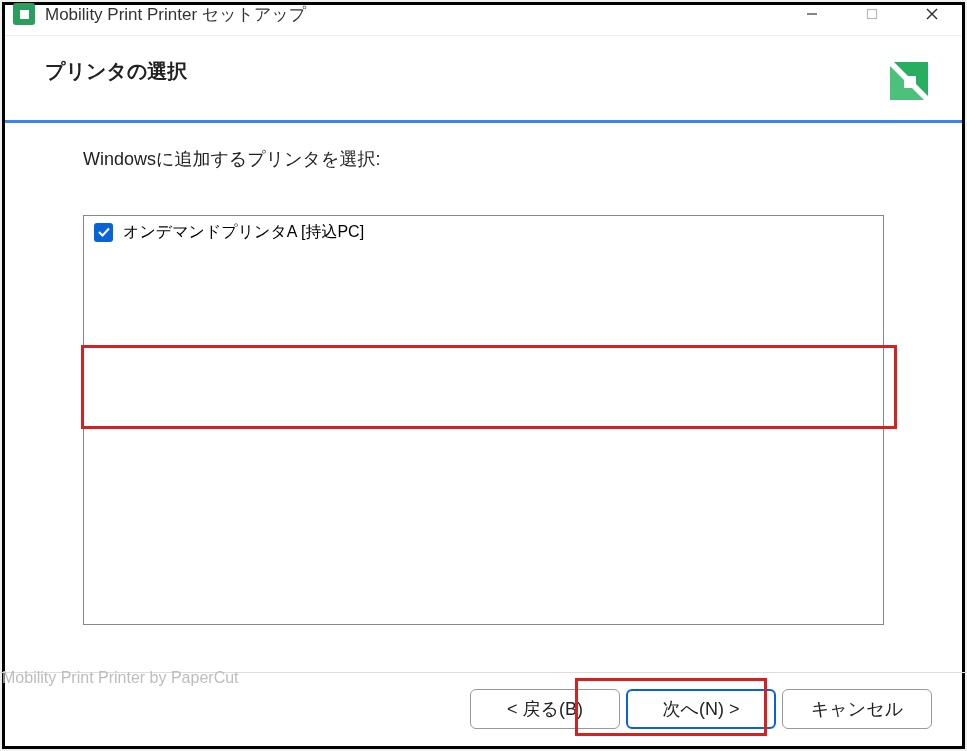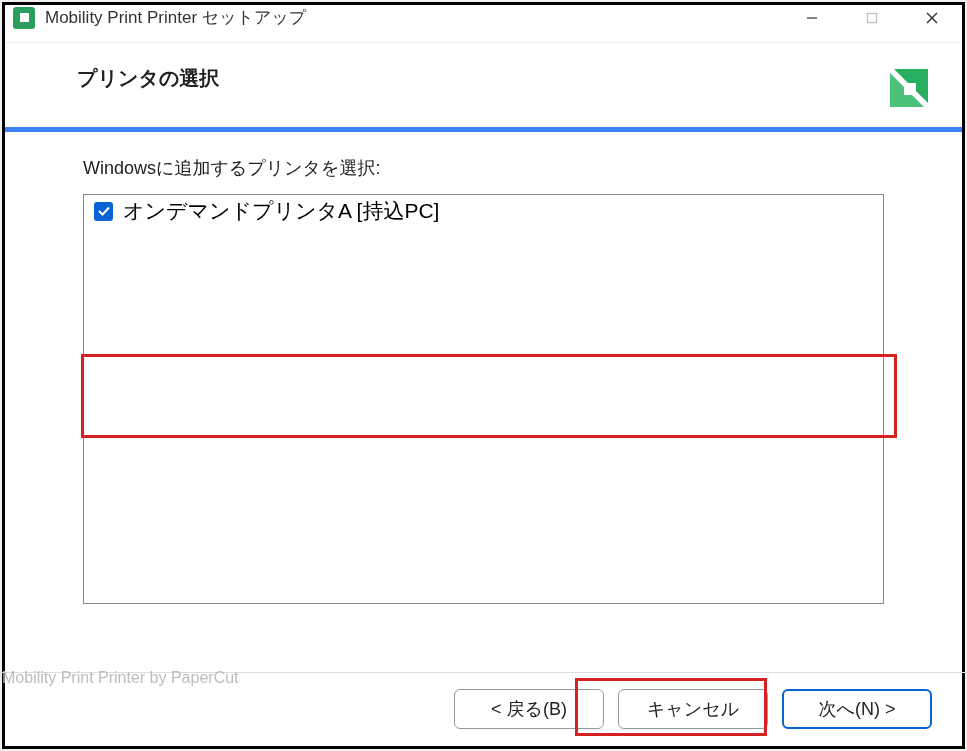--- a/index.html
+++ b/index.html
@@ -13,21 +13,21 @@
     .window {
       width: 963px;
       height: 747px;
       margin: 2px;
       background: #fff;
       border: 3px solid #000;
       display: flex;
       flex-direction: column;
     }
     .titlebar {
-      height: 38px;
+      height: 31px;
       display: flex;
       align-items: center;
       padding: 0 0 12px 8px;
       border-bottom: 1px solid #eee;
     }
     .titlebar-icon {
       width: 22px;
       height: 22px;
       background: #2b9d5d;
       border-radius: 3px;
@@ -65,41 +65,42 @@
       border: none;
     }
     .tb-btn.disabled { color: #bbb; }
     .tb-btn svg { width: 12px; height: 12px; }
     .tb-close svg { width: 14px; height: 14px; }
 
     .header {
       display: flex;
       align-items: flex-start;
       justify-content: space-between;
-      padding: 22px 30px 16px 72px;
-      border-bottom: 5px solid #3b82f6;
+      padding: 22px 30px 16px 40px;
+      border-bottom: 3px solid #3b82f6;
     }
     .header-title {
       font-size: 20px;
       font-weight: bold;
       color: #222;
     }
     .header-logo {
       width: 46px;
       height: 46px;
       position: relative;
     }
     .header-logo svg { width: 100%; height: 100%; }
 
     .content {
       flex: 1;
       padding: 24px 78px 10px 78px;
       display: flex;
       flex-direction: column;
       position: relative;
+      gap: 30px;
     }
     .instruction {
       font-size: 18px;
       color: #222;
       margin-bottom: 14px;
     }
     .printer-list {
       border: 1px solid #888;
       height: 410px;
       background: #fff;
@@ -114,21 +115,21 @@
     .highlight-list {
       top: 222px;
       left: 76px;
       width: 816px;
       height: 84px;
     }
     .printer-item {
       display: flex;
       align-items: center;
       padding: 4px 10px;
-      font-size: 21px;
+      font-size: 16px;
       gap: 10px;
       height: 32px;
     }
     .printer-item.selected {
       background: #0a63d6;
       color: #fff;
     }
     .chk {
       width: 19px;
       height: 19px;
@@ -159,21 +160,21 @@
       right: 0;
       bottom: 78px;
       border-top: 1px solid #ddd;
     }
     .footer {
       height: 74px;
       display: flex;
       align-items: center;
       justify-content: flex-end;
       padding: 0 30px;
-      gap: 14px;
+      gap: 6px;
       position: relative;
     }
     .wiz-btn {
       min-width: 150px;
       height: 40px;
       font-size: 18px;
       background: #fff;
       border: 1px solid #999;
       border-radius: 6px;
       padding: 0 18px;
@@ -244,18 +245,18 @@
       </div>
     </div>
     <div class="highlight-frame highlight-list"></div>
   </div>
 
   <div class="footer-line"></div>
   <div class="footer-brand">Mobility Print Printer by PaperCut</div>
 
   <div class="footer">
     <button class="wiz-btn">&lt; 戻る(B)</button>
+    <button class="wiz-btn primary">次へ(N) &gt;</button>
     <button class="wiz-btn">キャンセル</button>
-    <button class="wiz-btn primary">次へ(N) &gt;</button>
     <div class="highlight-next"></div>
   </div>
 
 </div>
 
 </body></html>

